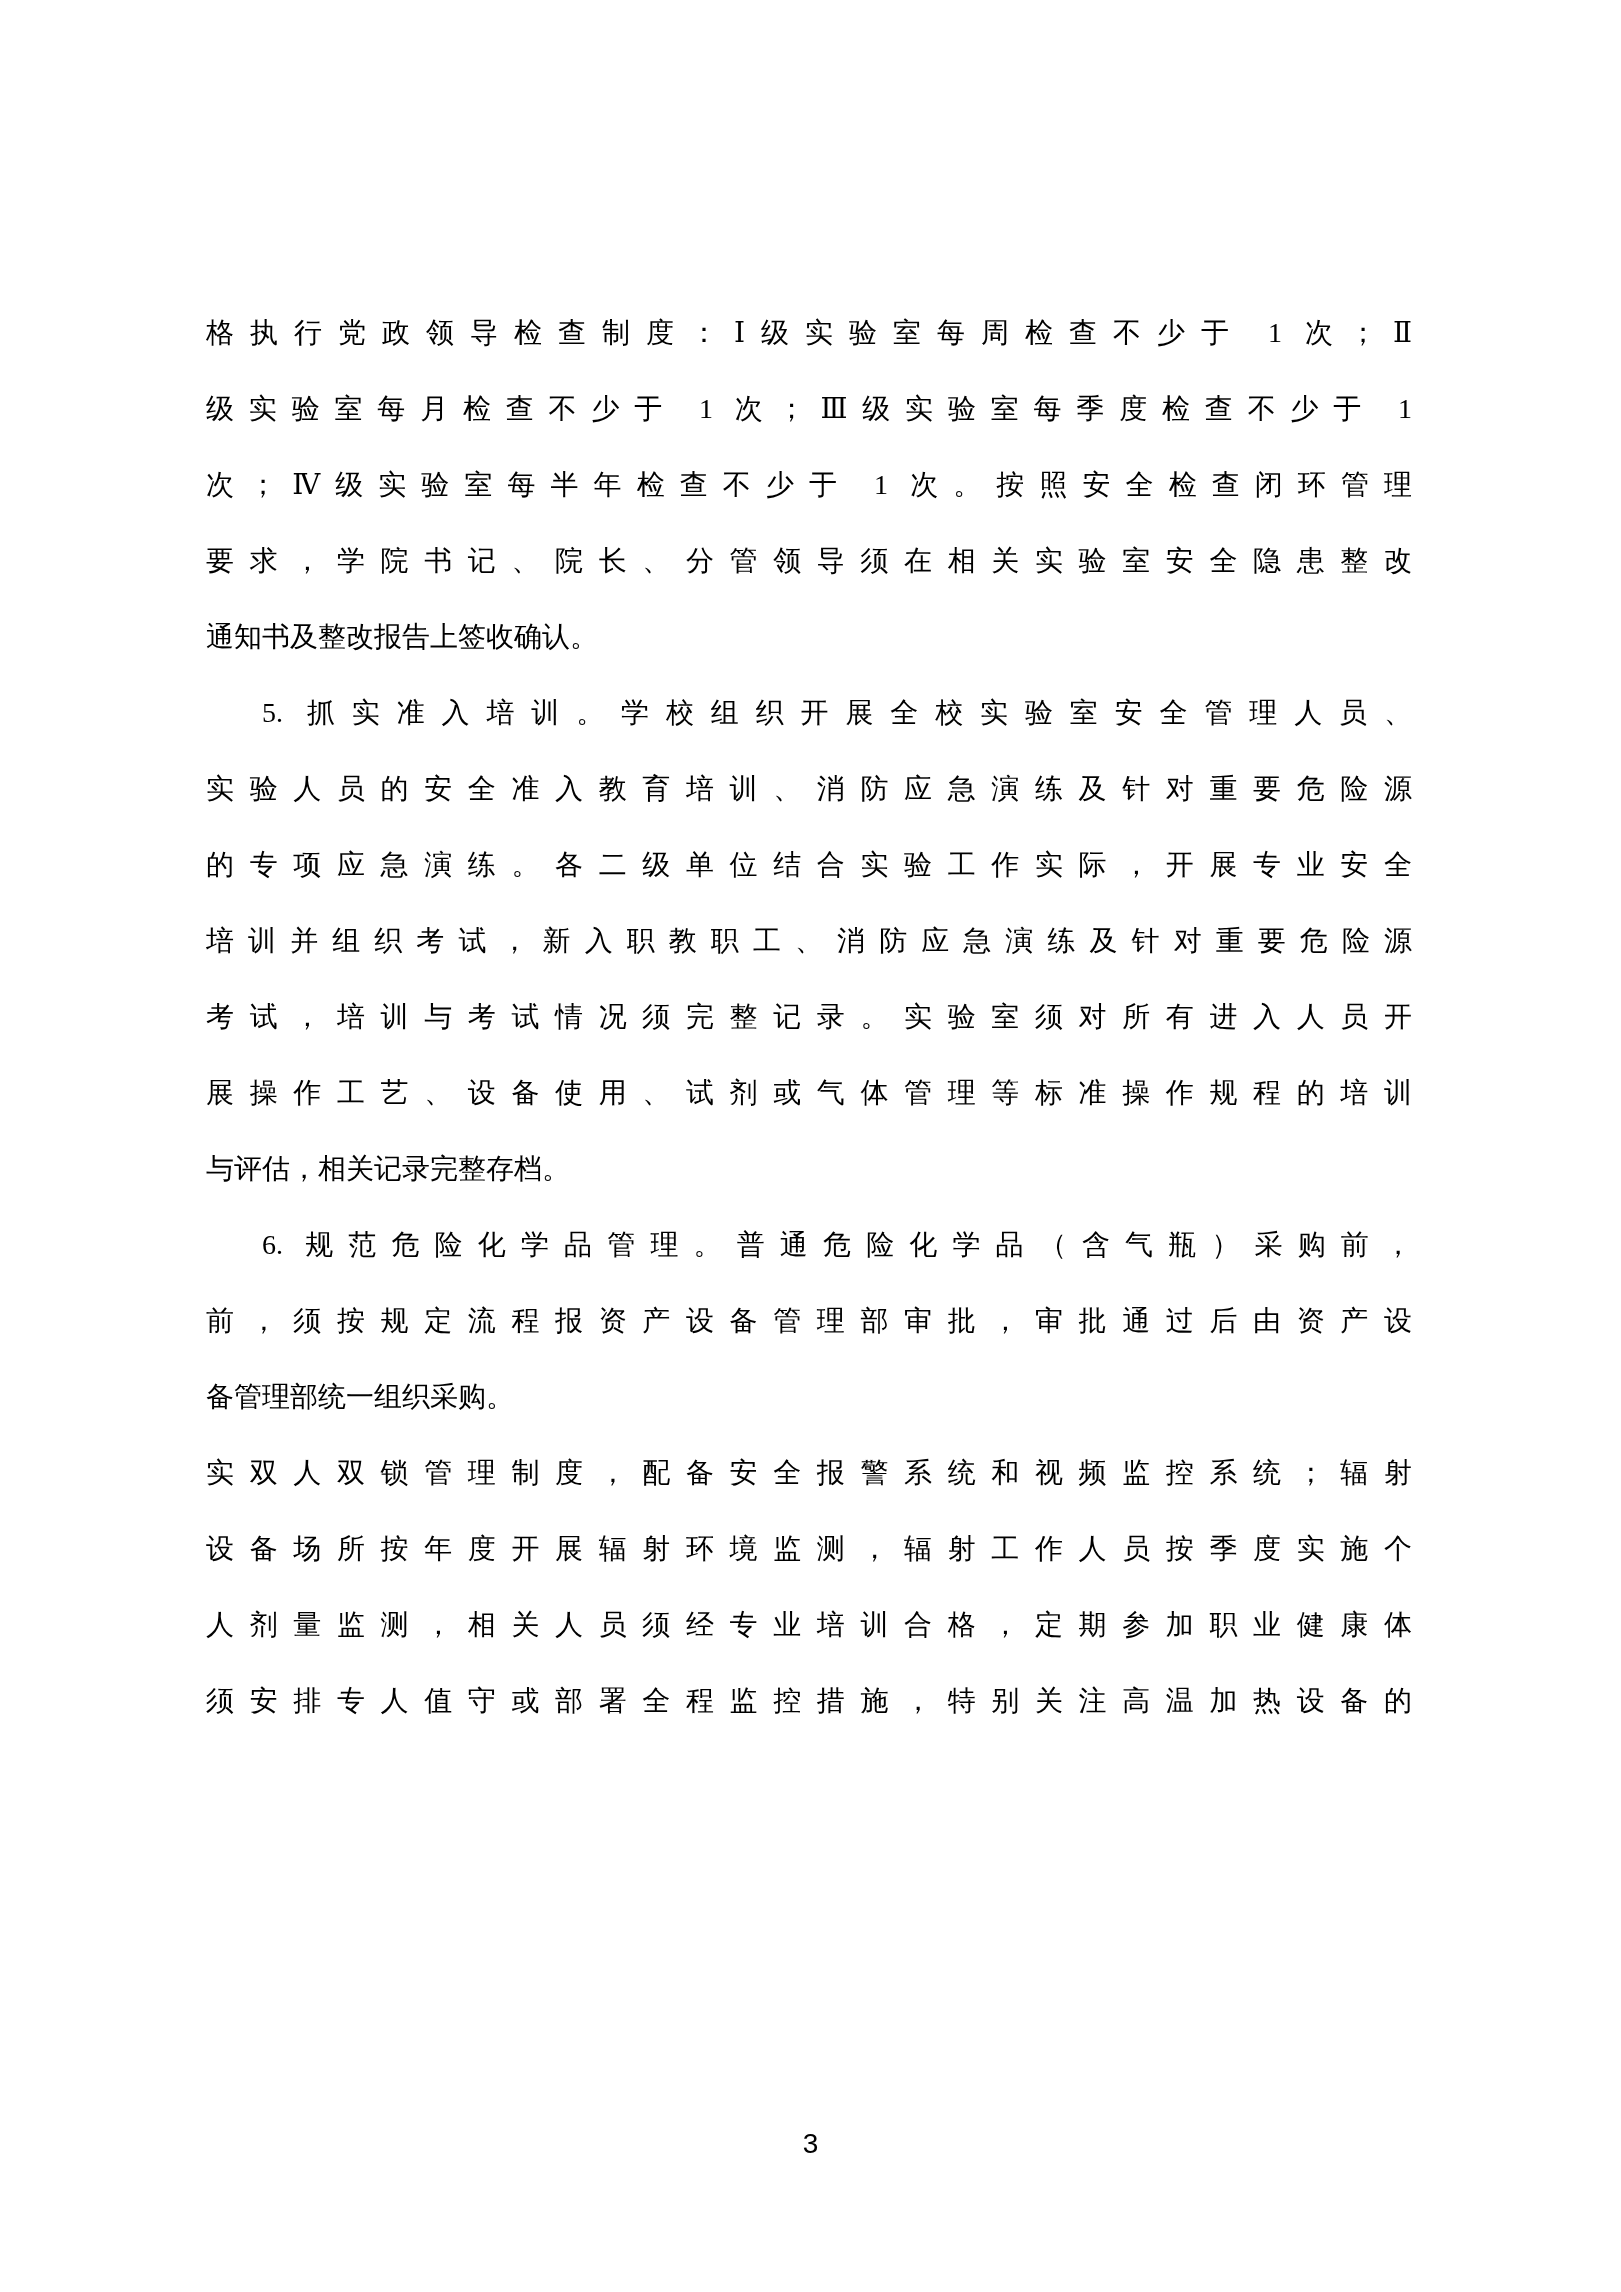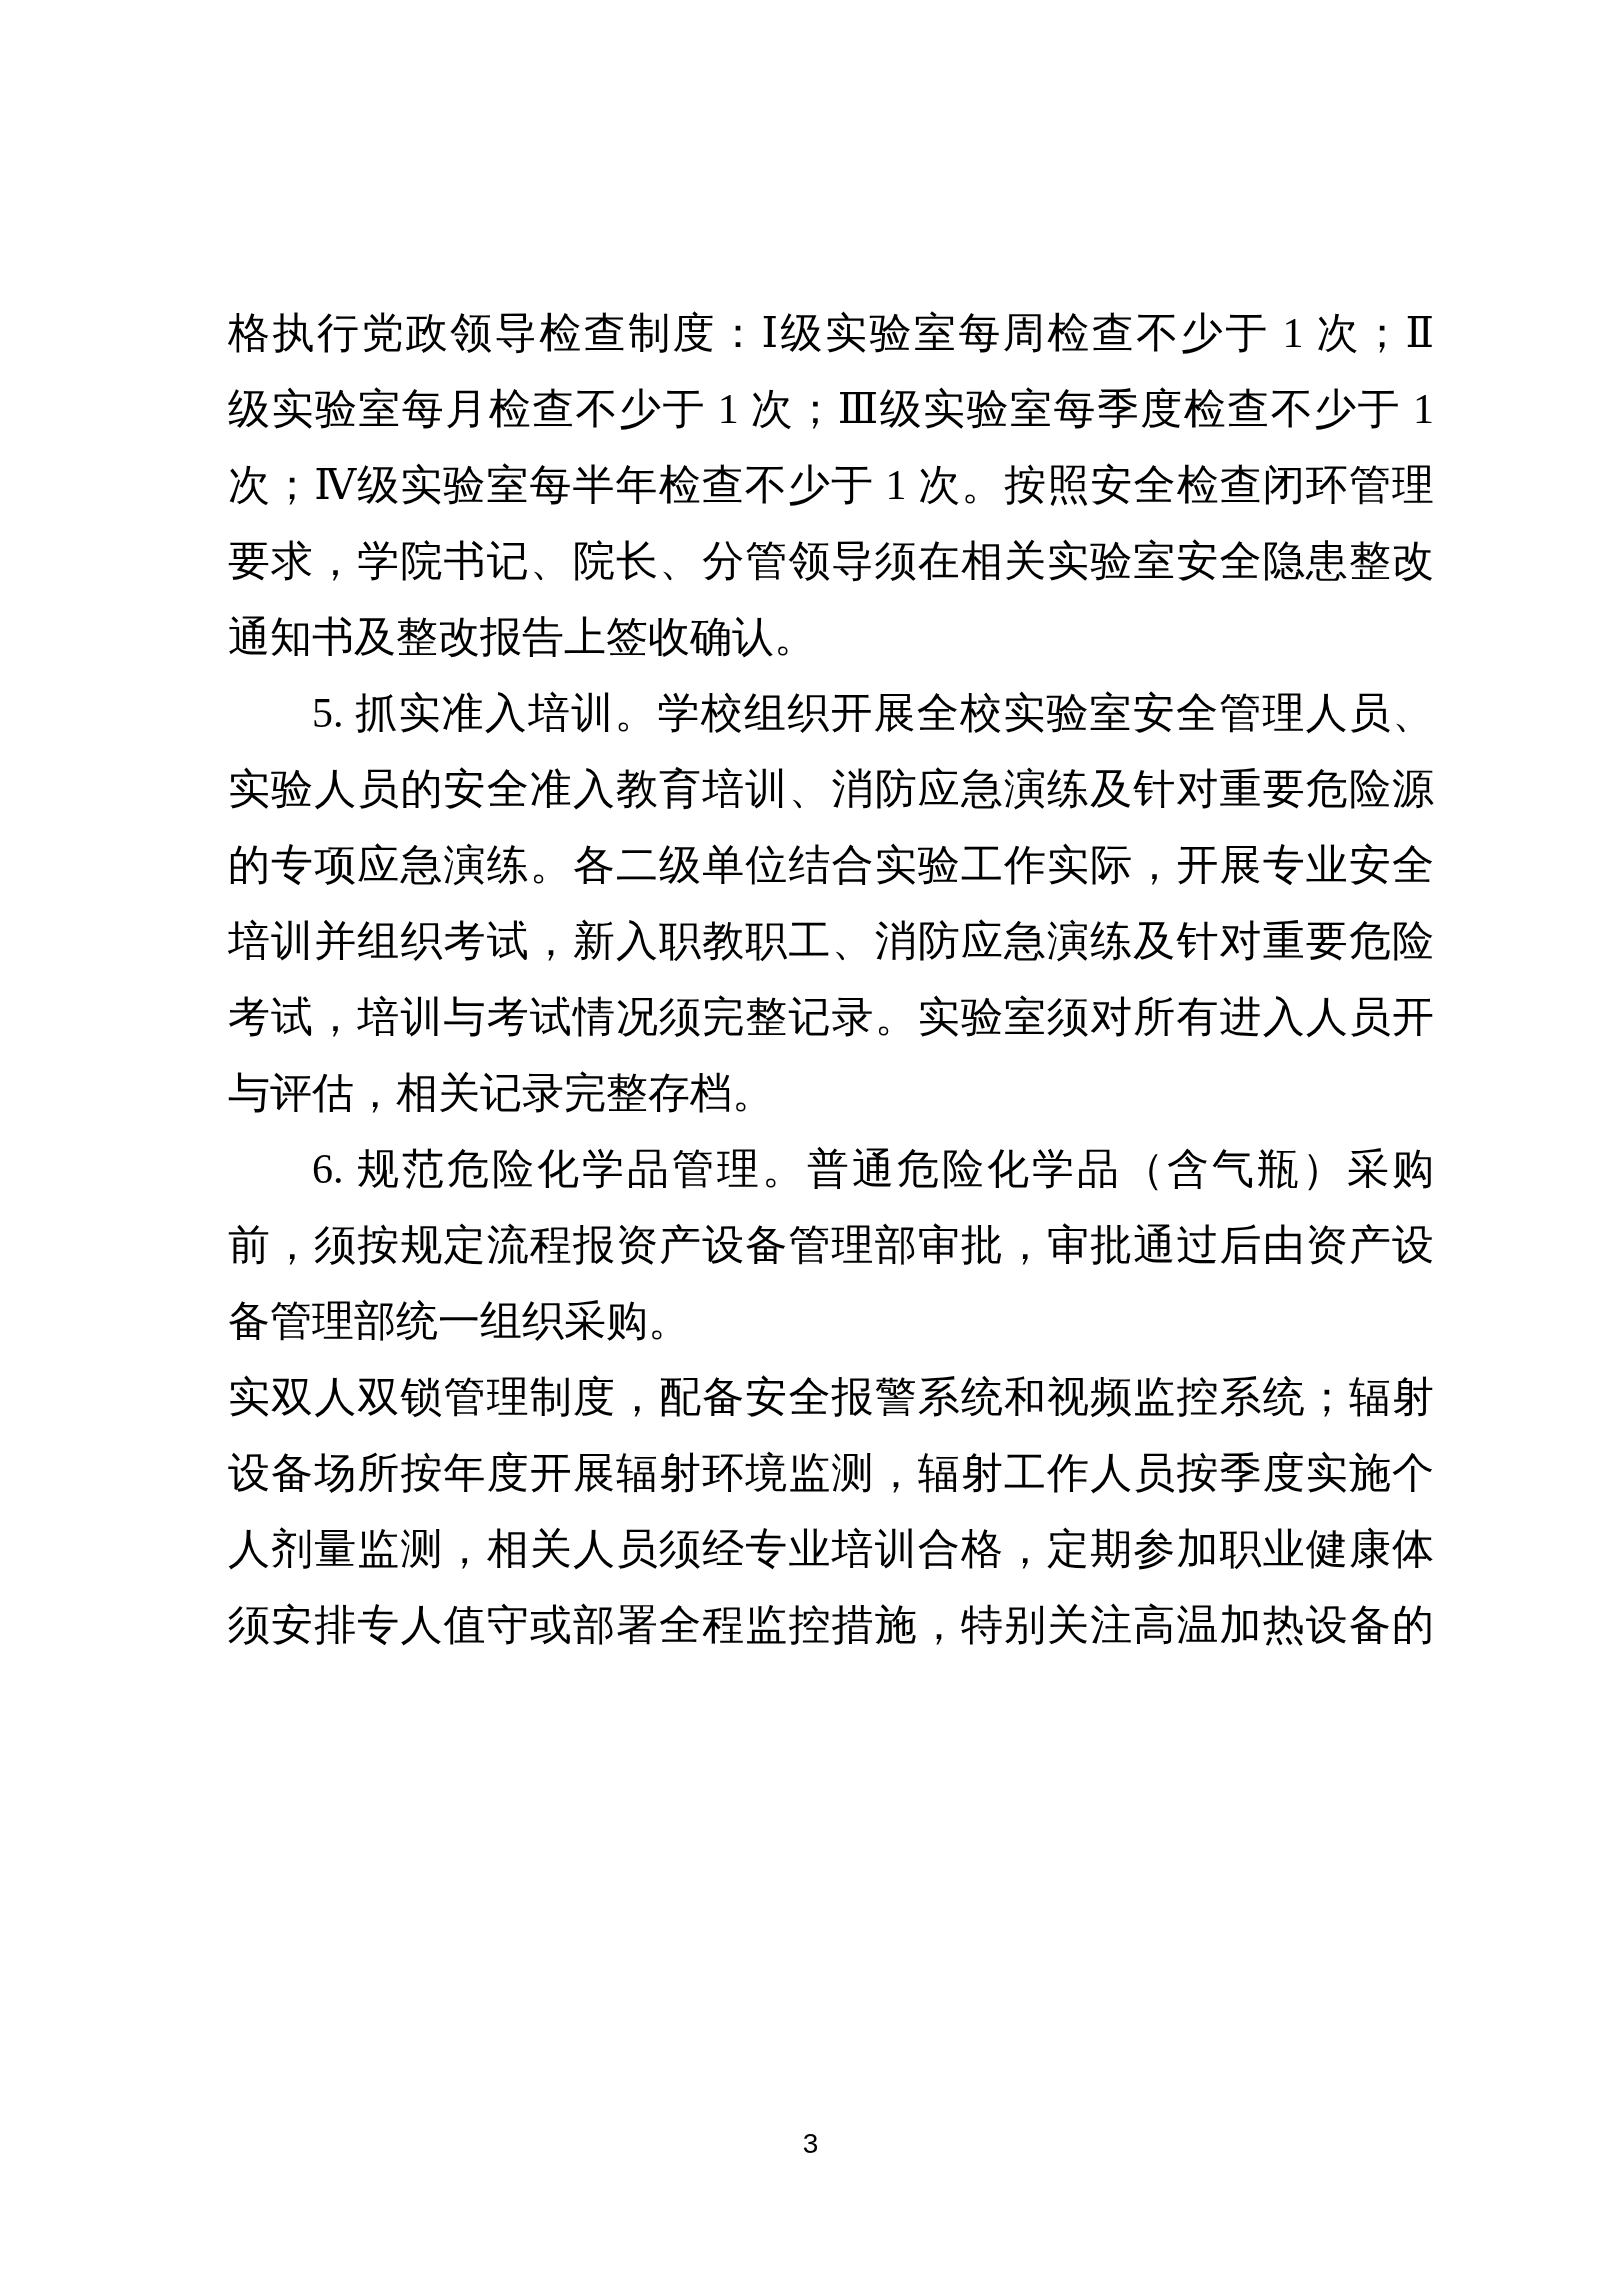--- a/index.html
+++ b/index.html
@@ -11,24 +11,24 @@
     position: relative;
     width: 1621px;
     height: 2293px;
     background: #ffffff;
     color: #000000;
     font-family: "Liberation Serif", "DejaVu Serif", serif;
     overflow: hidden;
   }
   .doc-body {
     position: absolute;
-    left: 228px;
+    left: 206px;
     top: 295px;
     width: 1206px;
-    font-size: 42px;
+    font-size: 28px;
   }
   .paragraph {
     margin: 0;
     padding: 0;
   }
   .line {
     height: 76px;
     line-height: 76px;
     text-align: justify;
     text-align-last: justify;
@@ -66,20 +66,21 @@
         <div class="line">次；Ⅳ级实验室每半年检查不少于 1 次。按照安全检查闭环管理</div>
         <div class="line">要求，学院书记、院长、分管领导须在相关实验室安全隐患整改</div>
         <div class="line no-fill">通知书及整改报告上签收确认。</div>
       </div>
       <div class="paragraph">
         <div class="line indent">5. 抓实准入培训。学校组织开展全校实验室安全管理人员、</div>
         <div class="line">实验人员的安全准入教育培训、消防应急演练及针对重要危险源</div>
         <div class="line">的专项应急演练。各二级单位结合实验工作实际，开展专业安全</div>
         <div class="line">培训并组织考试，新入职教职工、消防应急演练及针对重要危险源</div>
         <div class="line">考试，培训与考试情况须完整记录。实验室须对所有进入人员开</div>
+        <div class="line">展操作工艺、设备使用、试剂或气体管理等标准操作规程的培训</div>
         <div class="line no-fill">与评估，相关记录完整存档。</div>
       </div>
       <div class="paragraph">
         <div class="line indent">6. 规范危险化学品管理。普通危险化学品（含气瓶）采购前，</div>
         <div class="line">前，须按规定流程报资产设备管理部审批，审批通过后由资产设</div>
         <div class="line no-fill">备管理部统一组织采购。</div>
       </div>
       <div class="paragraph">
         <div class="line">实双人双锁管理制度，配备安全报警系统和视频监控系统；辐射</div>
         <div class="line">设备场所按年度开展辐射环境监测，辐射工作人员按季度实施个</div>

